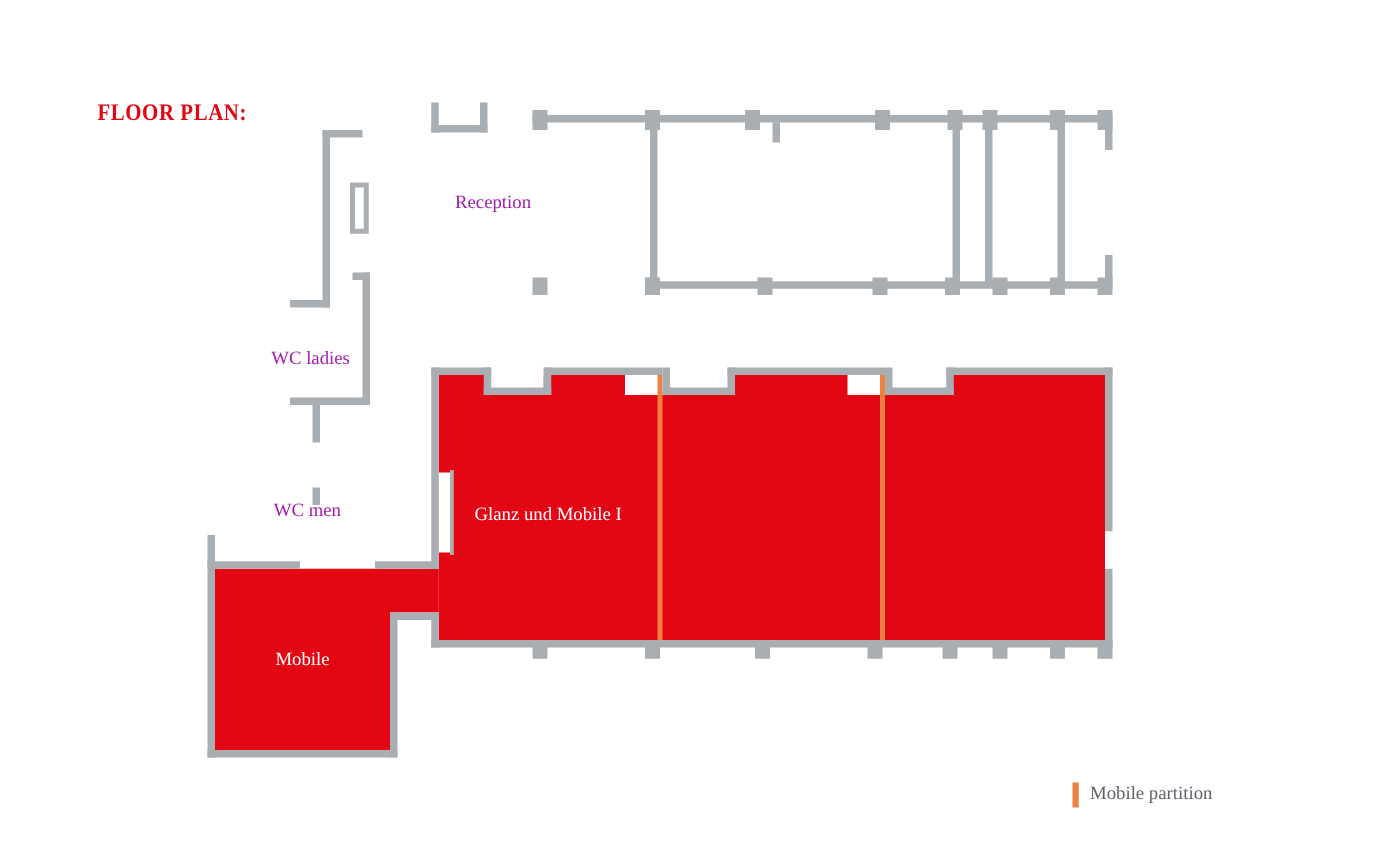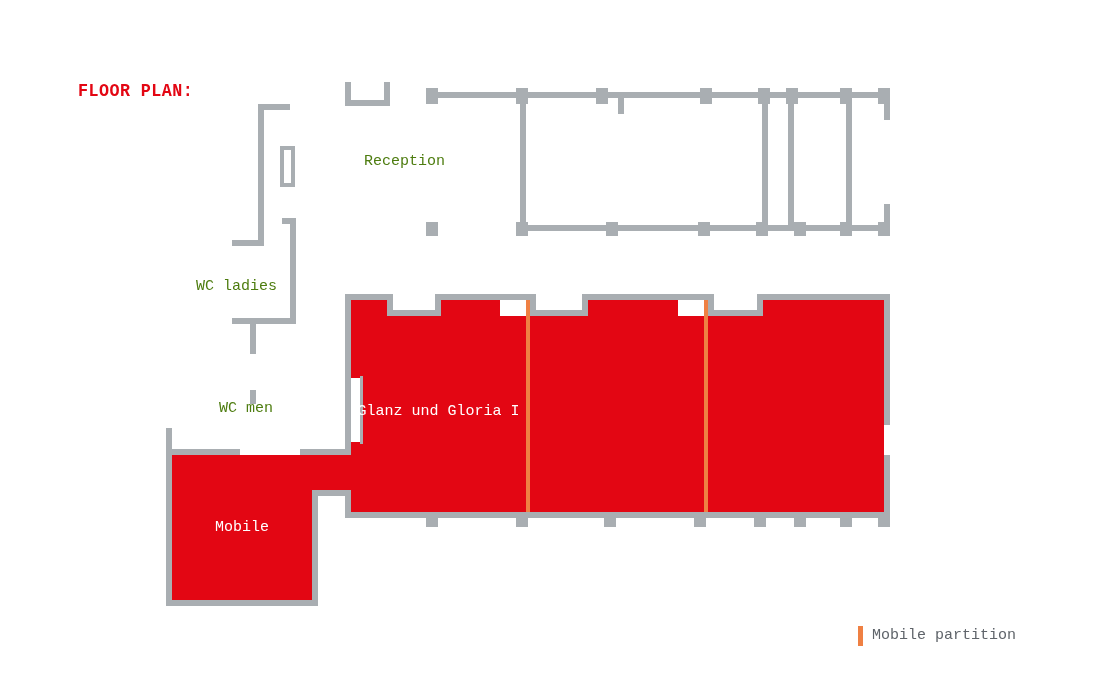--- a/index.html
+++ b/index.html
@@ -1,30 +1,30 @@
 <!DOCTYPE html>
 <html><head>
 <meta charset="utf-8">
 <style>
   html,body{margin:0;padding:0;background:#fff;}
   #stage{
     position:relative;width:1110px;height:681px;background:#fff;overflow:hidden;
-    font-family:Liberation Mono, monospace;
+    font-family:Liberation Serif, serif;
   }
   #plan-svg{position:absolute;left:0;top:0;}
   .w{fill:#a9aeb2;}          
   .r{fill:#e30613;}          
   .p{fill:#ef8043;}          
   .nw{fill:#ffffff;}         
   .title{
     position:absolute;left:78px;top:80px;font-weight:bold;font-size:19px;
     color:#e30613;letter-spacing:.5px;transform:scaleX(.88);
     transform-origin:left top;white-space:nowrap;
   }
-  .lbl{position:absolute;font-size:15px;color:#4d7c0f;white-space:nowrap;line-height:18px;}
+  .lbl{position:absolute;font-size:15px;color:#a21caf;white-space:nowrap;line-height:18px;}
   .room-lbl{position:absolute;font-size:15px;color:#ffffff;text-align:center;white-space:nowrap;line-height:18px;}
   .legend-swatch{position:absolute;left:858px;top:626px;width:5px;height:20px;background:#ef8043;}
   .legend-lbl{position:absolute;left:872px;top:627px;font-size:15px;color:#5f646a;white-space:nowrap;}
 </style>
 </head>
 <body>
 
 <div id="stage">
 
   <svg id="plan-svg" width="1110" height="681" viewBox="0 0 1110 681">
@@ -127,22 +127,22 @@
       <rect class="w" x="166" y="428" width="6" height="178"></rect>
       <rect class="w" x="166" y="449" width="74" height="6"></rect>
       <rect class="w" x="166" y="600" width="152" height="6"></rect>
       <rect class="w" x="312" y="496" width="6" height="110"></rect>
     </g>
   </svg>
 
   <div class="title">FLOOR PLAN:</div>
 
   <div class="lbl" style="left:364px;top:153px;">Reception</div>
-  <div class="lbl" style="left:196px;top:278px;">WC ladies</div>
+  <div class="lbl" style="left:217px;top:278px;">WC ladies</div>
   <div class="lbl" style="left:219px;top:400px;">WC men</div>
 
-  <div class="room-lbl" style="left:351px;top:403px;width:175px;">Glanz und Gloria I</div>
+  <div class="room-lbl" style="left:351px;top:403px;width:175px;">Glanz und Mobile I</div>
   <div class="room-lbl" style="left:172px;top:519px;width:140px;">Mobile</div>
 
   <div class="legend-swatch"></div>
   <div class="legend-lbl">Mobile partition</div>
 
 </div>
 
 </body></html>

